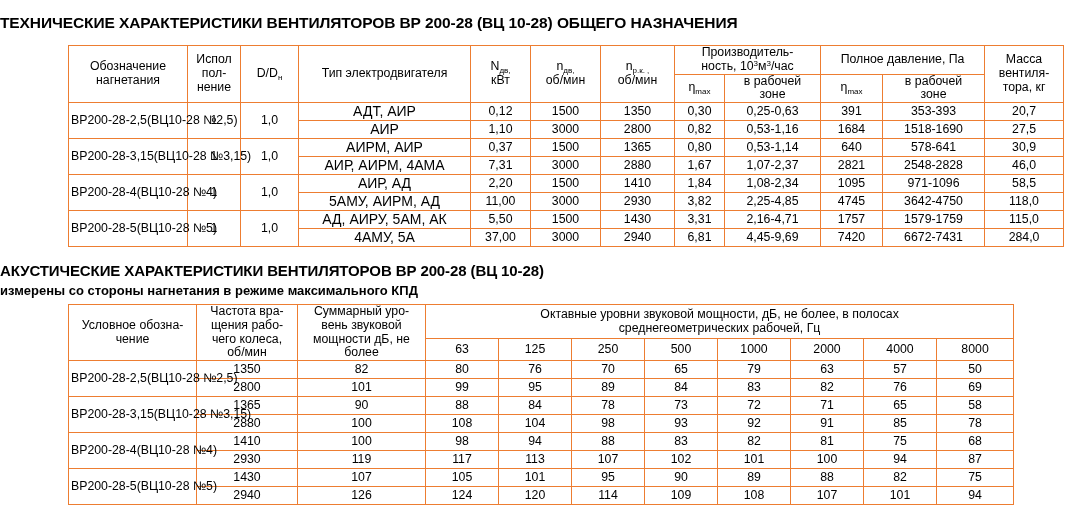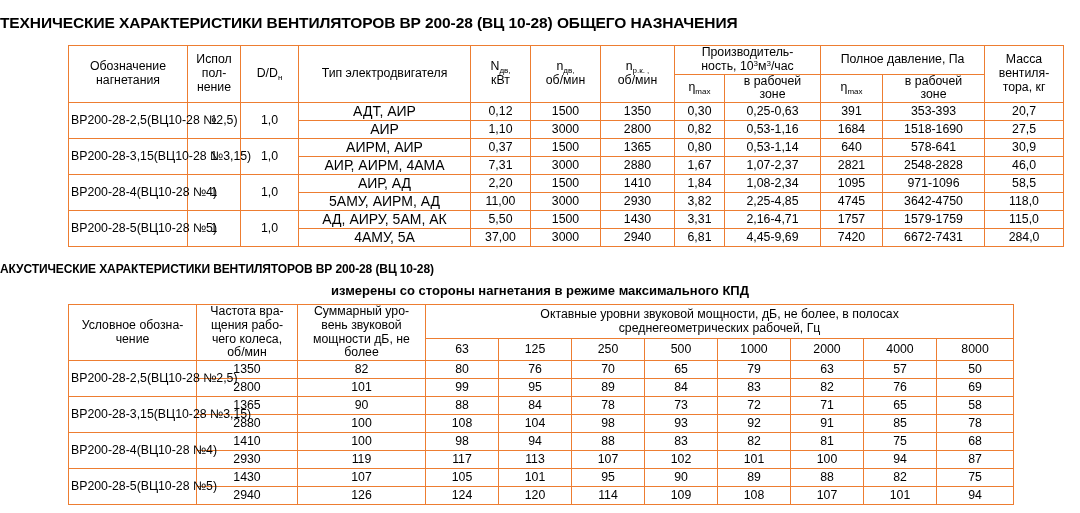--- a/index.html
+++ b/index.html
@@ -26,27 +26,27 @@
   }
   .title-1 {
     position: absolute;
     left: 0; right: 0;
     top: 14px;
   }
   .title-2 {
     position: absolute;
     left: 0; right: 0;
     top: 262px;
-    font-size: 12px;
+    font-size: 15px;
   }
   .subtitle-2 {
     position: absolute;
     left: 0; right: 0;
     top: 283px;
-    text-align: center;
+    text-align: left;
     font-weight: bold;
     font-size: 13px;
   }
 
   
   table.grid {
     position: absolute;
     border-collapse: collapse;
     table-layout: fixed;
     background: #fff;

